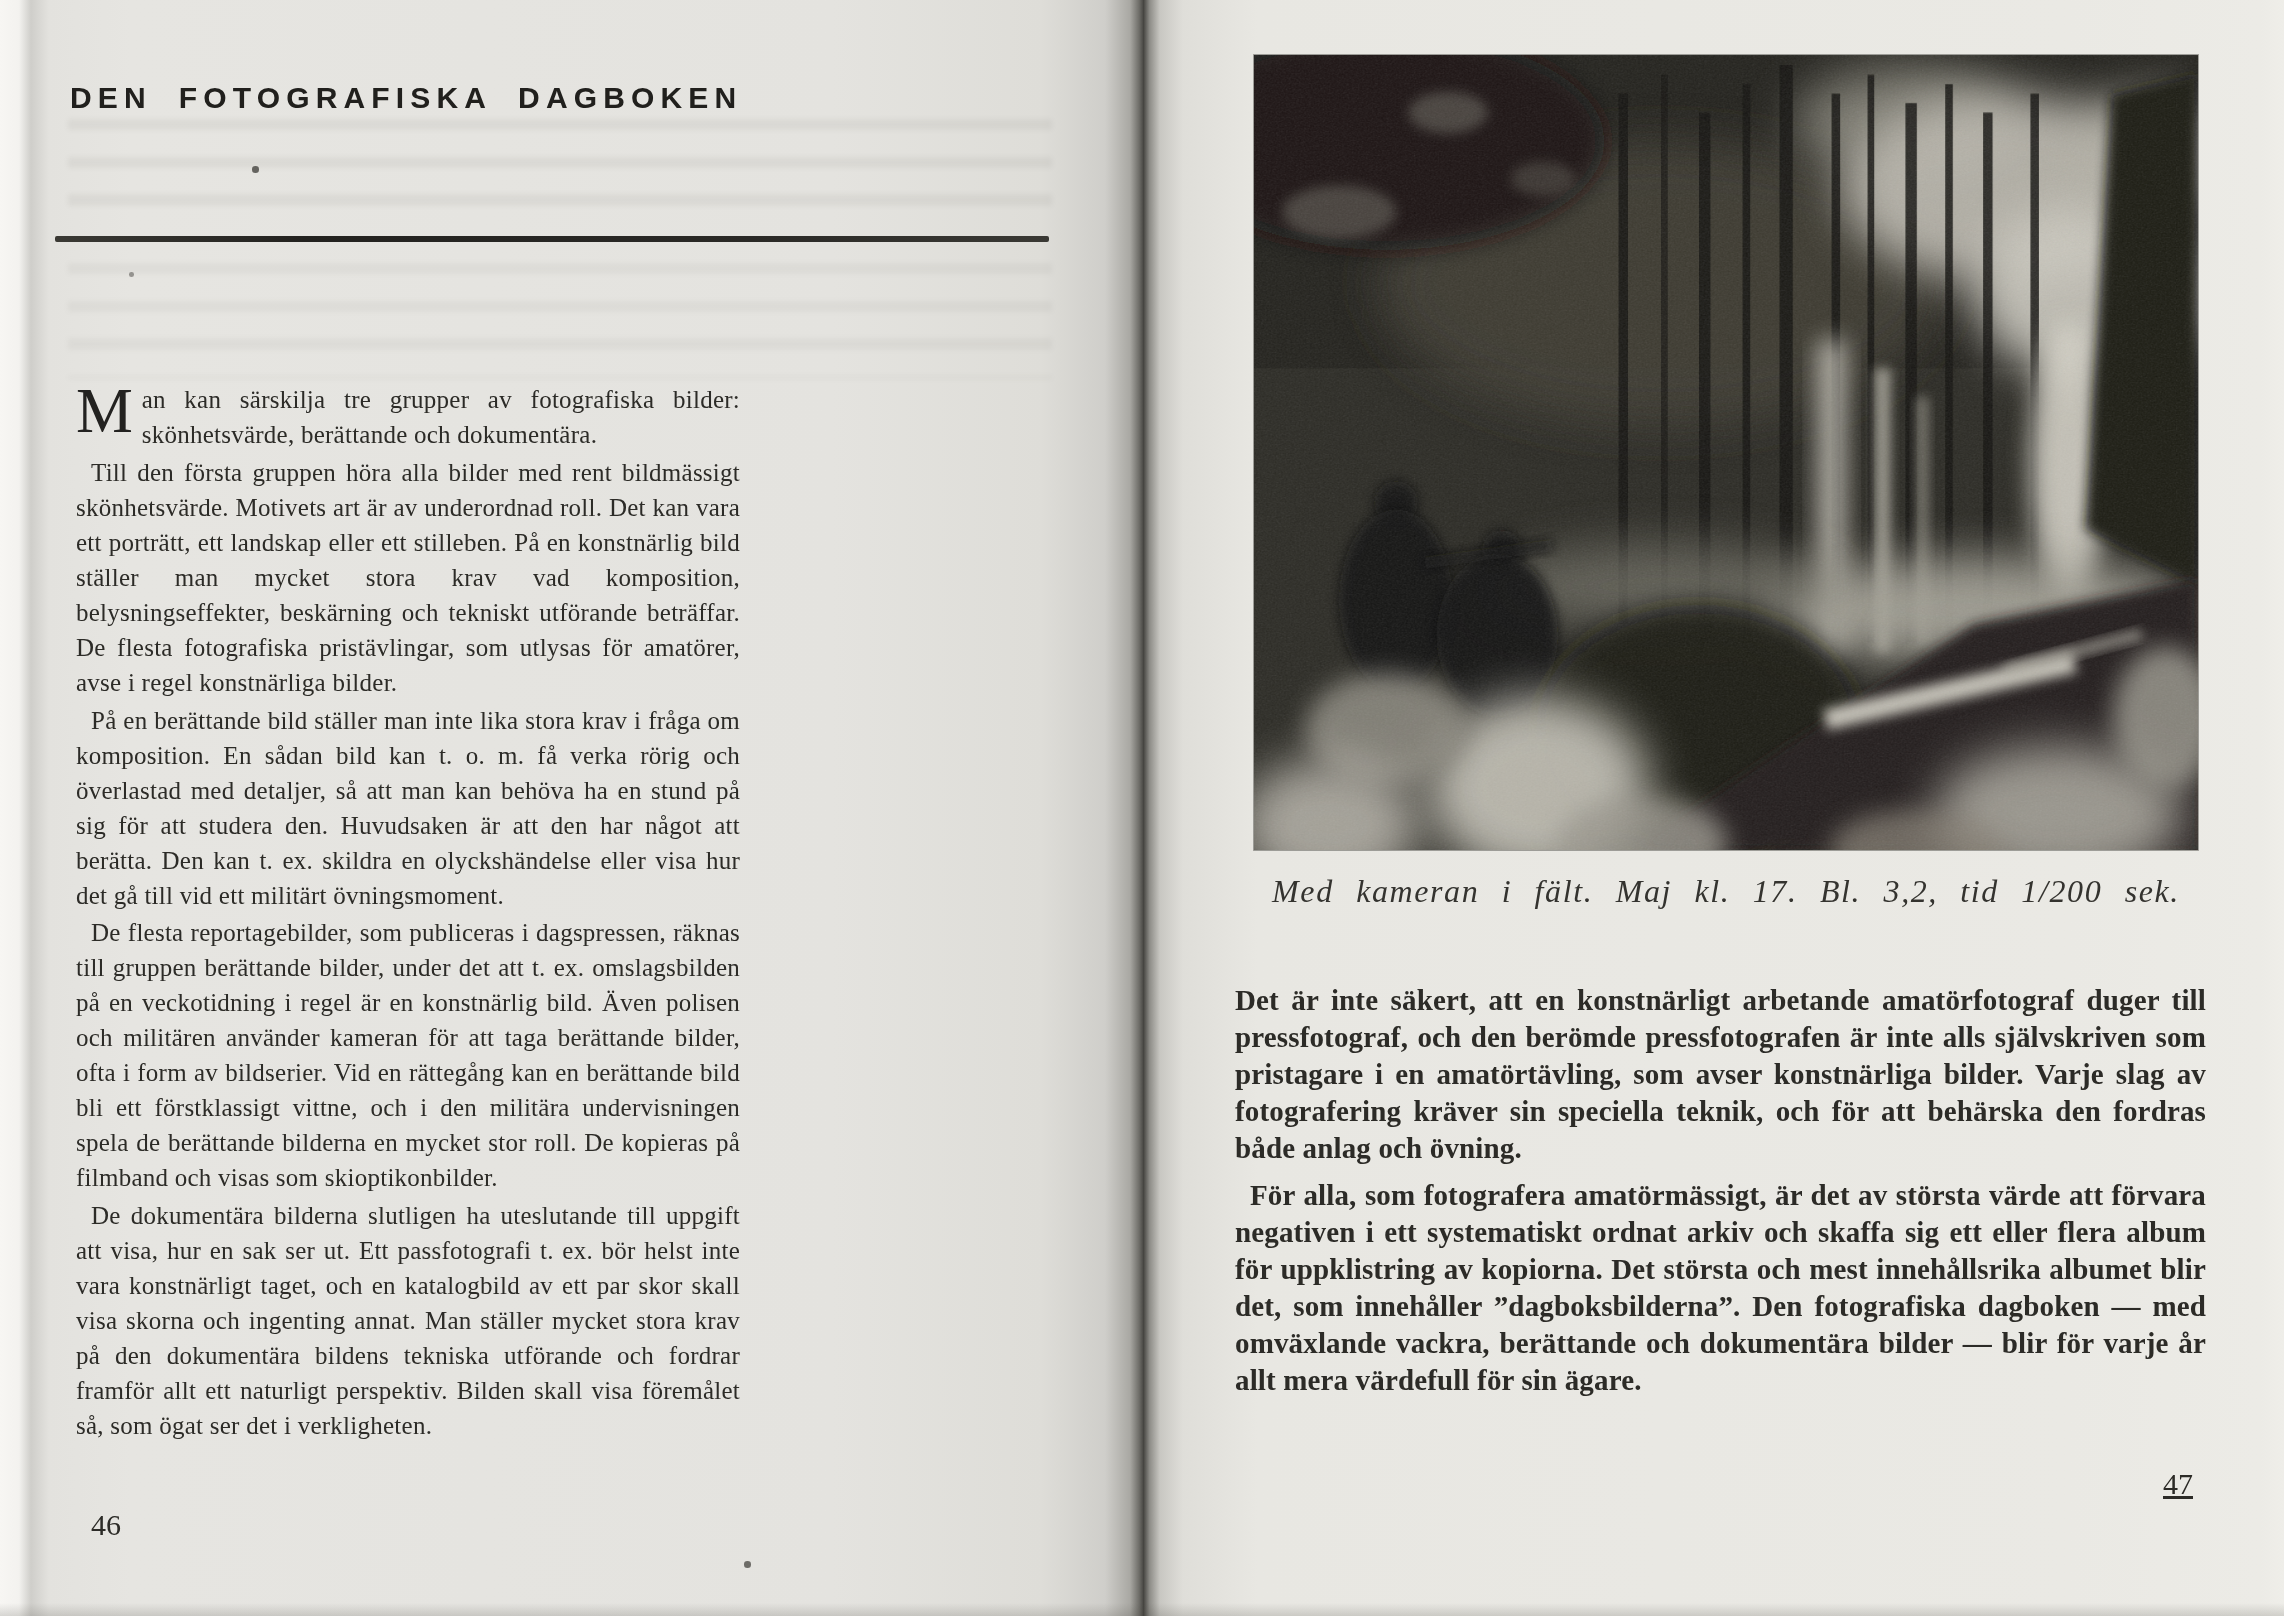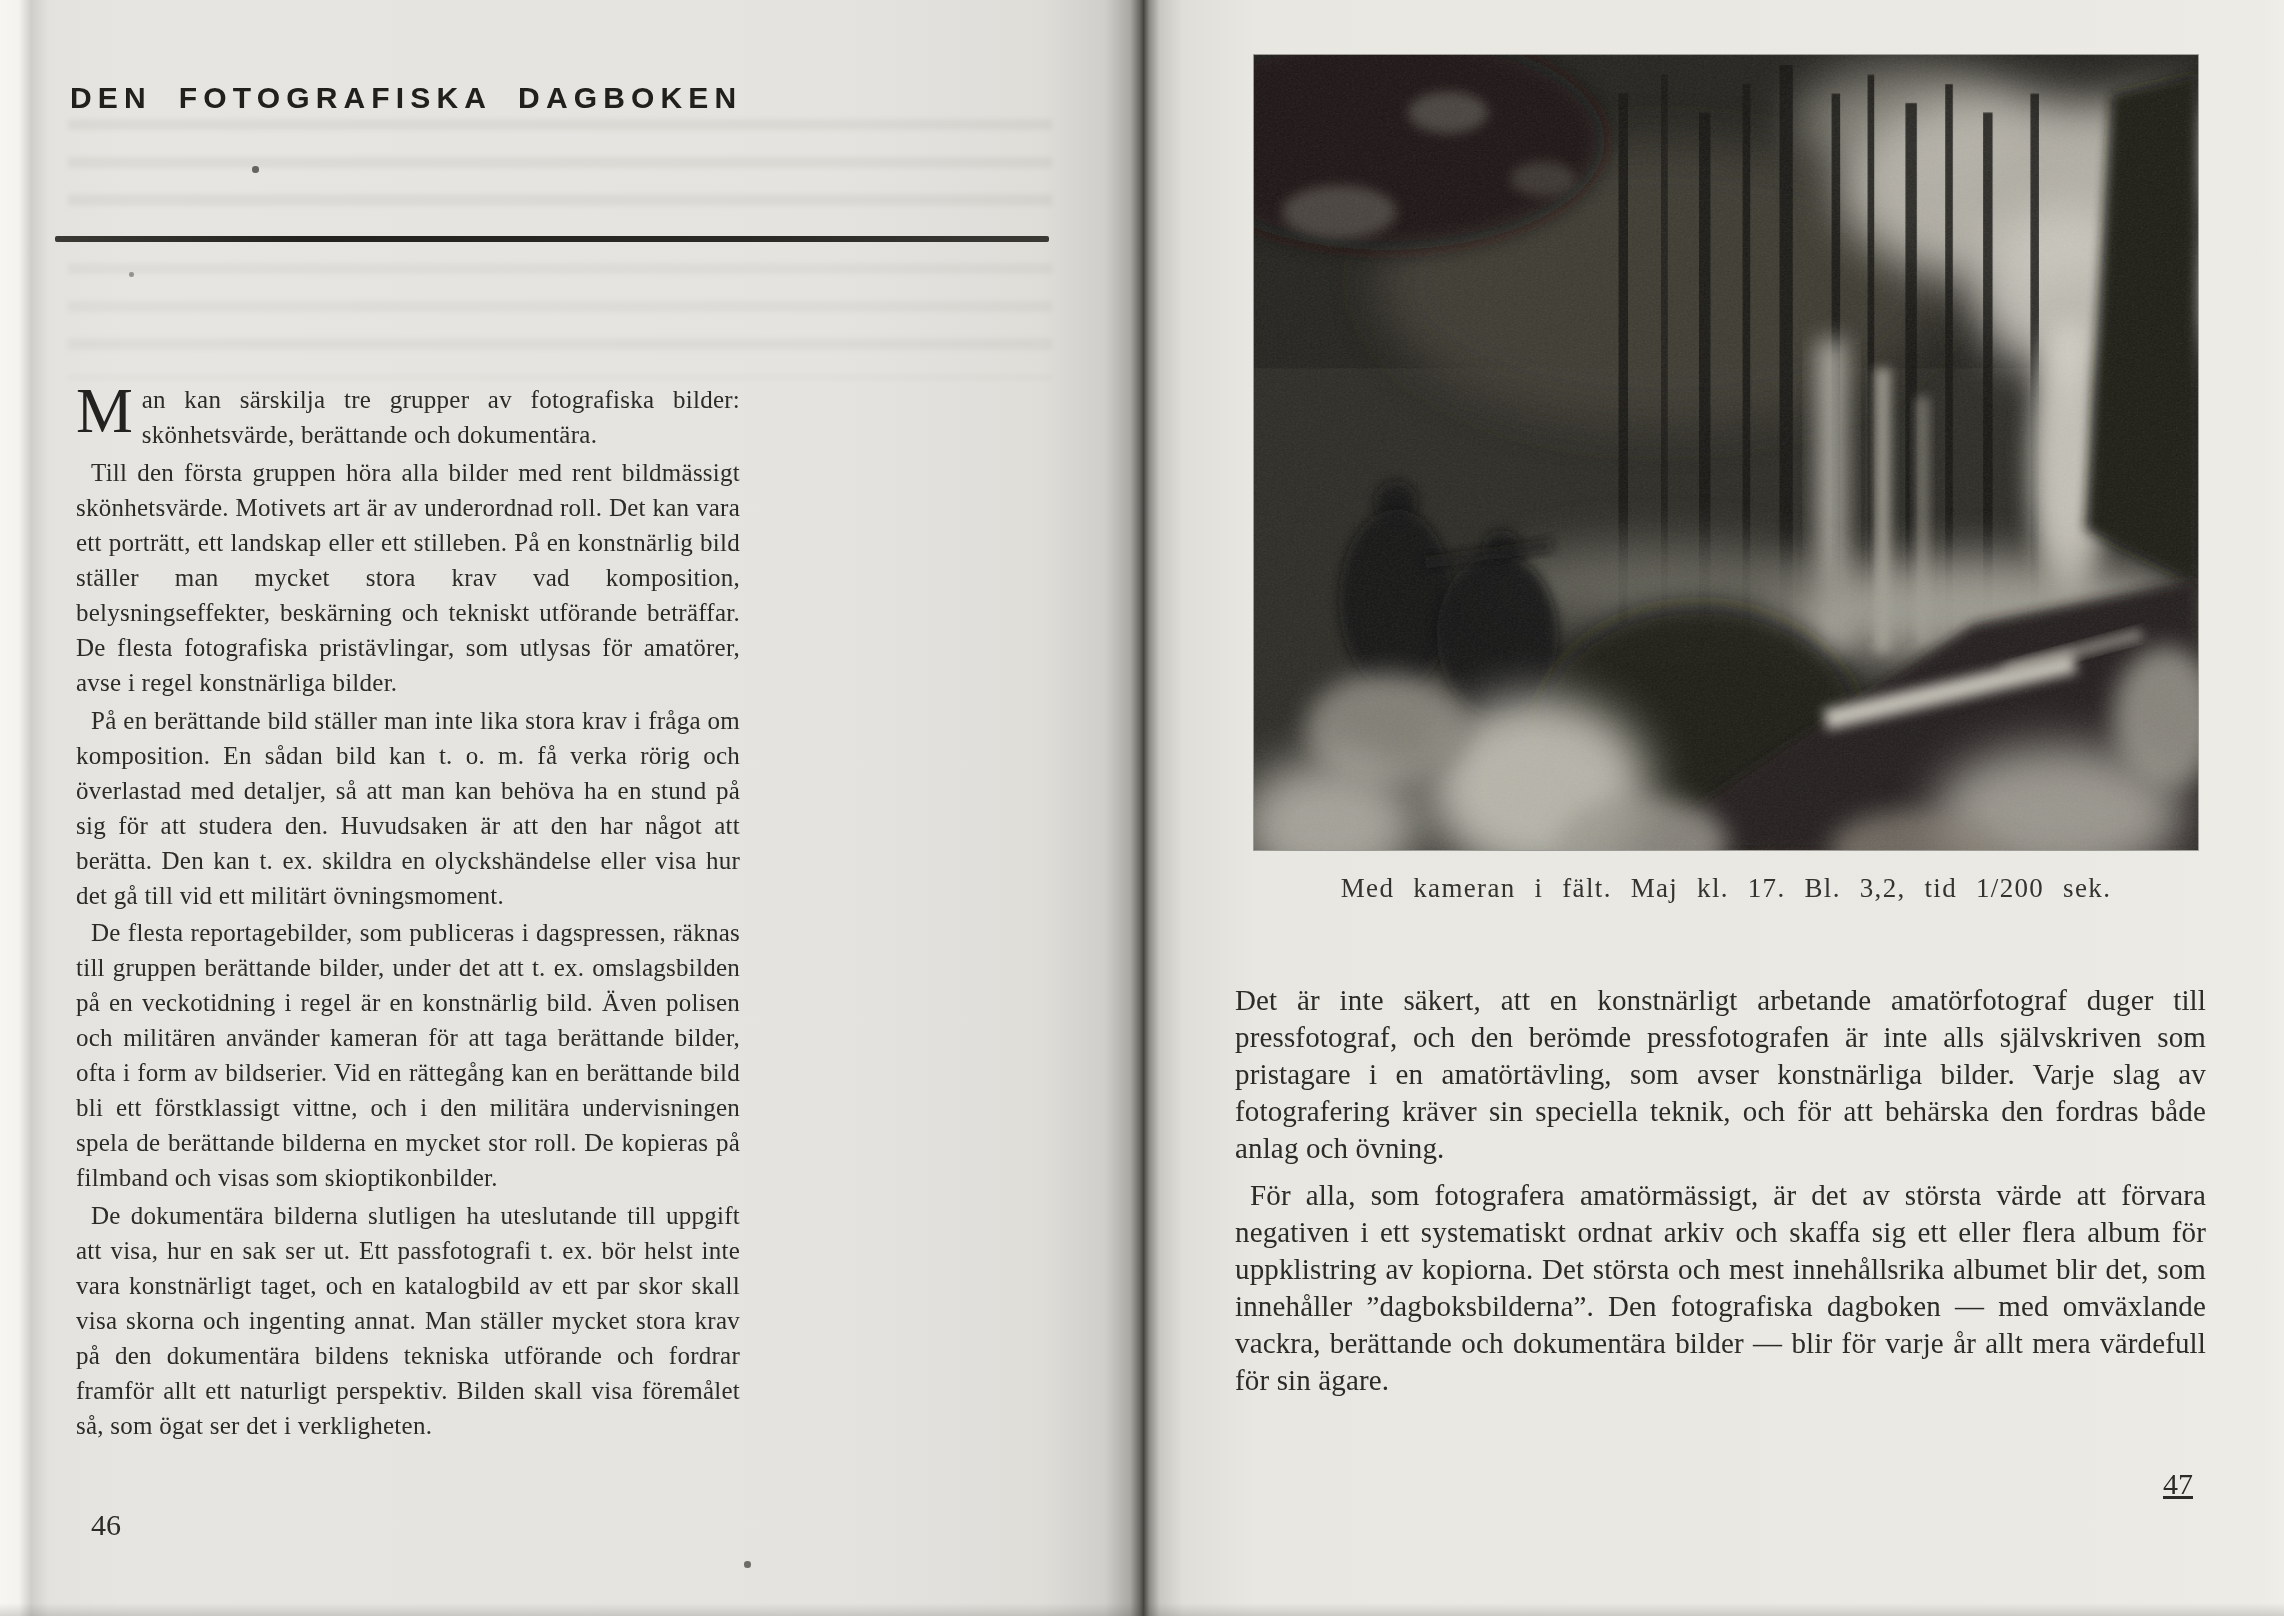--- a/index.html
+++ b/index.html
@@ -64,29 +64,29 @@
   .pn-left{left:91px;top:1508px;}
   .pn-right{left:2163px;top:1467px;}
   
   .photo-wrap{
     position:absolute;left:1254px;top:55px;width:944px;height:795px;
     background:#24231f;box-shadow:0 0 0 0.9px rgba(45,44,40,.45);
   }
   .photo-wrap svg{display:block;width:100%;height:100%;}
   .caption{
     position:absolute;left:1254px;top:873px;width:944px;
-    text-align:center;font-size:27px;
+    text-align:center;font-style:italic;font-size:32px;
     letter-spacing:.05em;word-spacing:.4em;color:#34332f;white-space:nowrap;
   }
   .body-right{
     position:absolute;left:1235px;top:982px;width:971px;
     font-size:29px;line-height:37px;color:#2c2b27;
     text-align:justify;letter-spacing:.005em;
   }
-  .body-right p{margin:0 0 9.5px 0;}
+  .body-right p{margin:0 0 9.5px 0;font-weight:bold;}
   .body-right p + p{text-indent:15px;}
 </style>
 </head>
 <body>
 
 <div class="scan">
 
   <div class="page-left">
     <div class="ghost g1"></div>
     <div class="ghost g2"></div>

